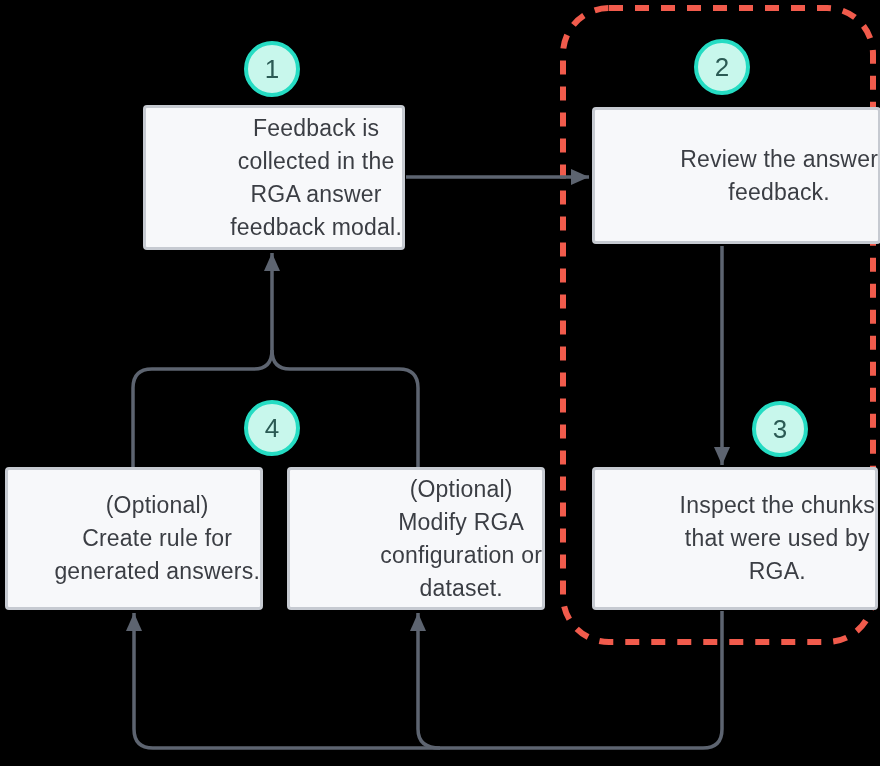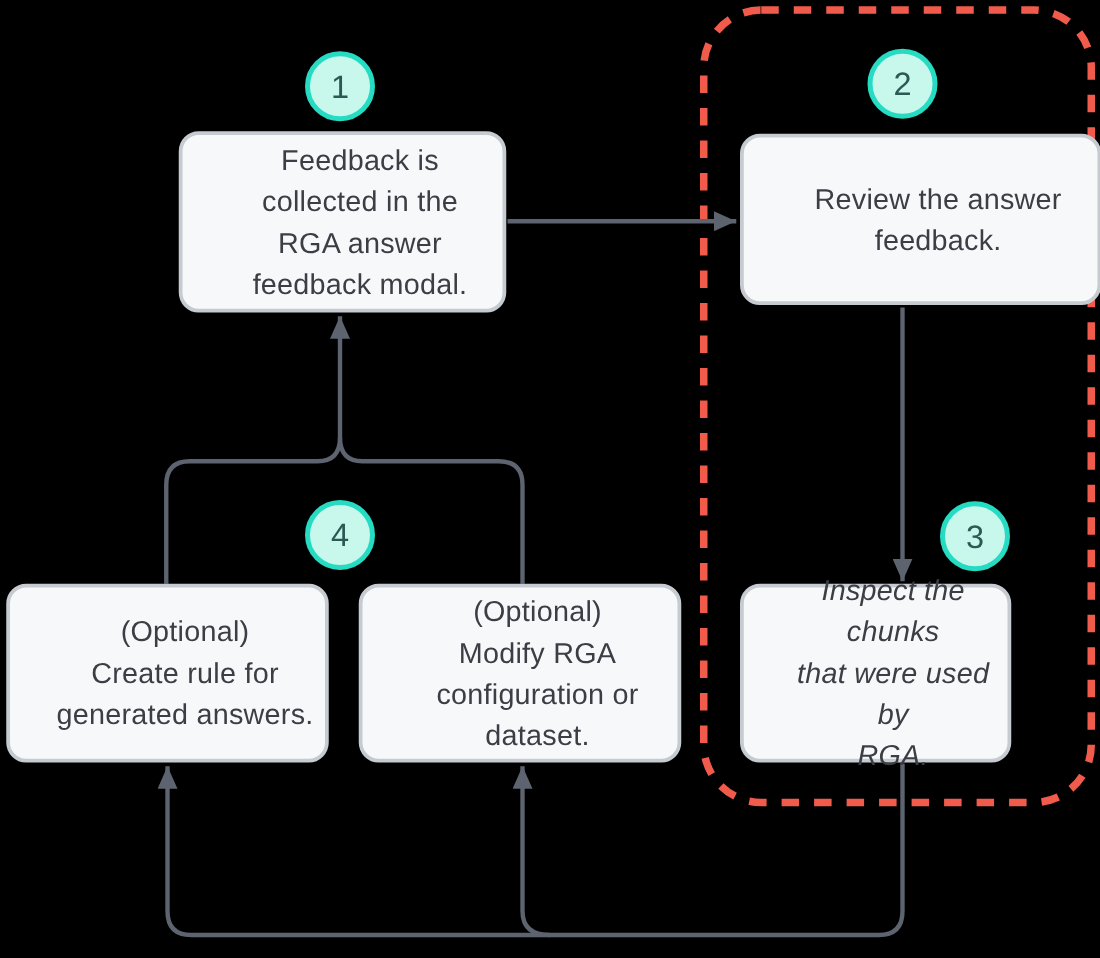--- a/index.html
+++ b/index.html
@@ -25,35 +25,35 @@
     overflow:hidden;
   }
   .connectors{
     position:absolute;left:0;top:0;width:880px;height:766px;
   }
   .box{
     position:absolute;
     box-sizing:border-box;
     background:var(--box-fill);
     border:3px solid var(--box-border);
-    border-radius:16px;
-    display:flex;align-items:center;justify-content:center;
+    border-radius:4px;
+    display:flex;align-items:center;justify-content:flex-end;
     text-align:center;
     padding-left:28px;
   }
   .box-label{
     white-space:pre-line;
     color:var(--box-text);
     font-size:23px;
     line-height:33px;
     letter-spacing:.2px;
   }
   .box-step1{left:143px;top:105px;width:262px;height:145px;}
   .box-step2{left:592px;top:107px;width:289px;height:137px;}
-  .box-step3{left:592px;top:467px;width:217px;height:143px;font-style:italic;}
+  .box-step3{left:592px;top:467px;width:286px;height:143px;}
   .box-opt-left{left:5px;top:467px;width:258px;height:143px;}
   .box-opt-right{left:287px;top:467px;width:258px;height:143px;}
   .badge{
     position:absolute;
     box-sizing:border-box;
     width:56px;height:56px;
     background:var(--badge-fill);
     border:4px solid var(--badge-border);
     border-radius:50%;
     display:flex;align-items:center;justify-content:center;

